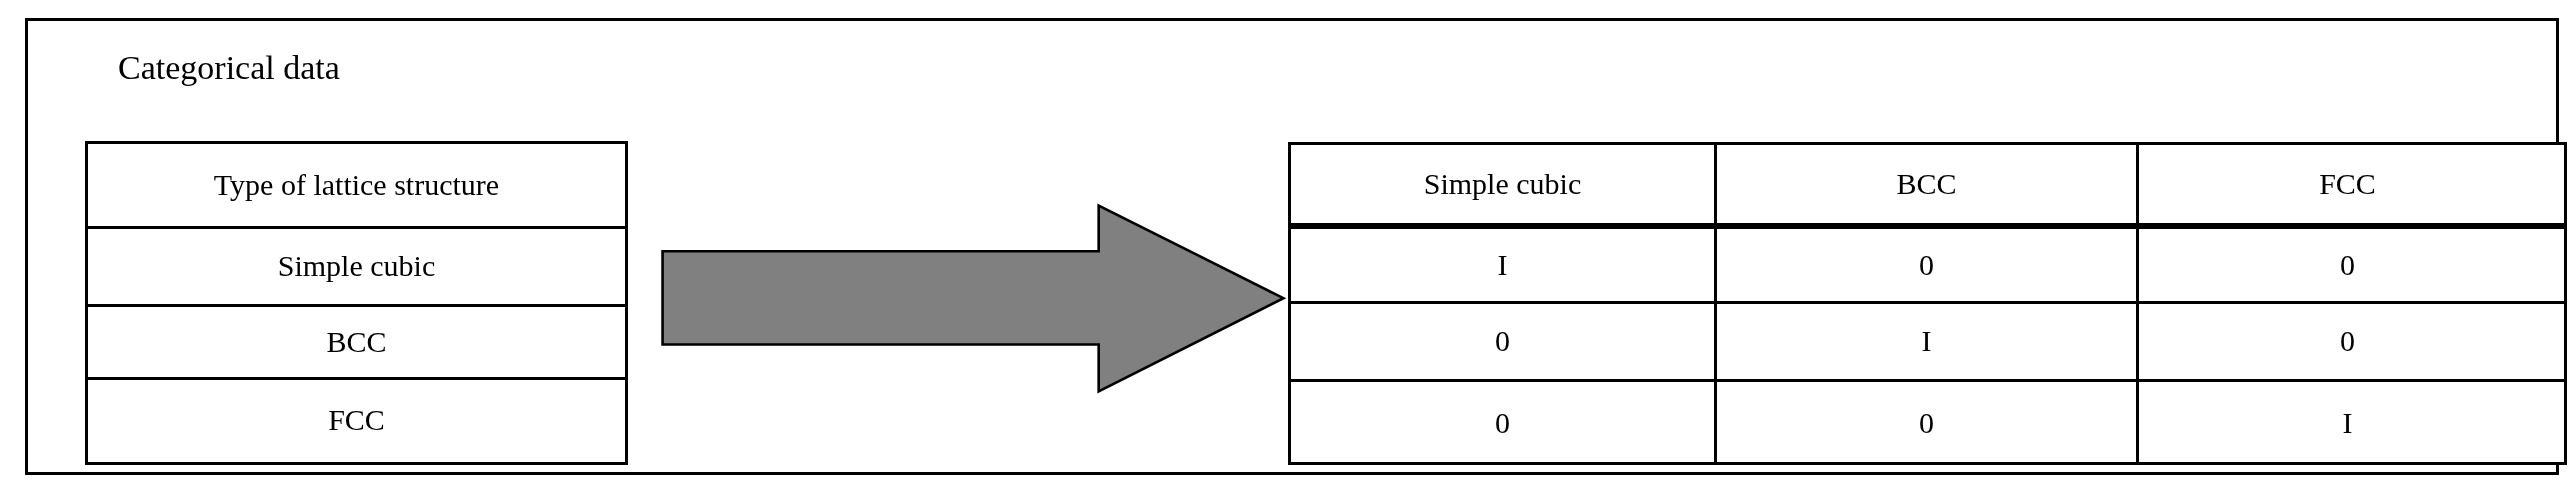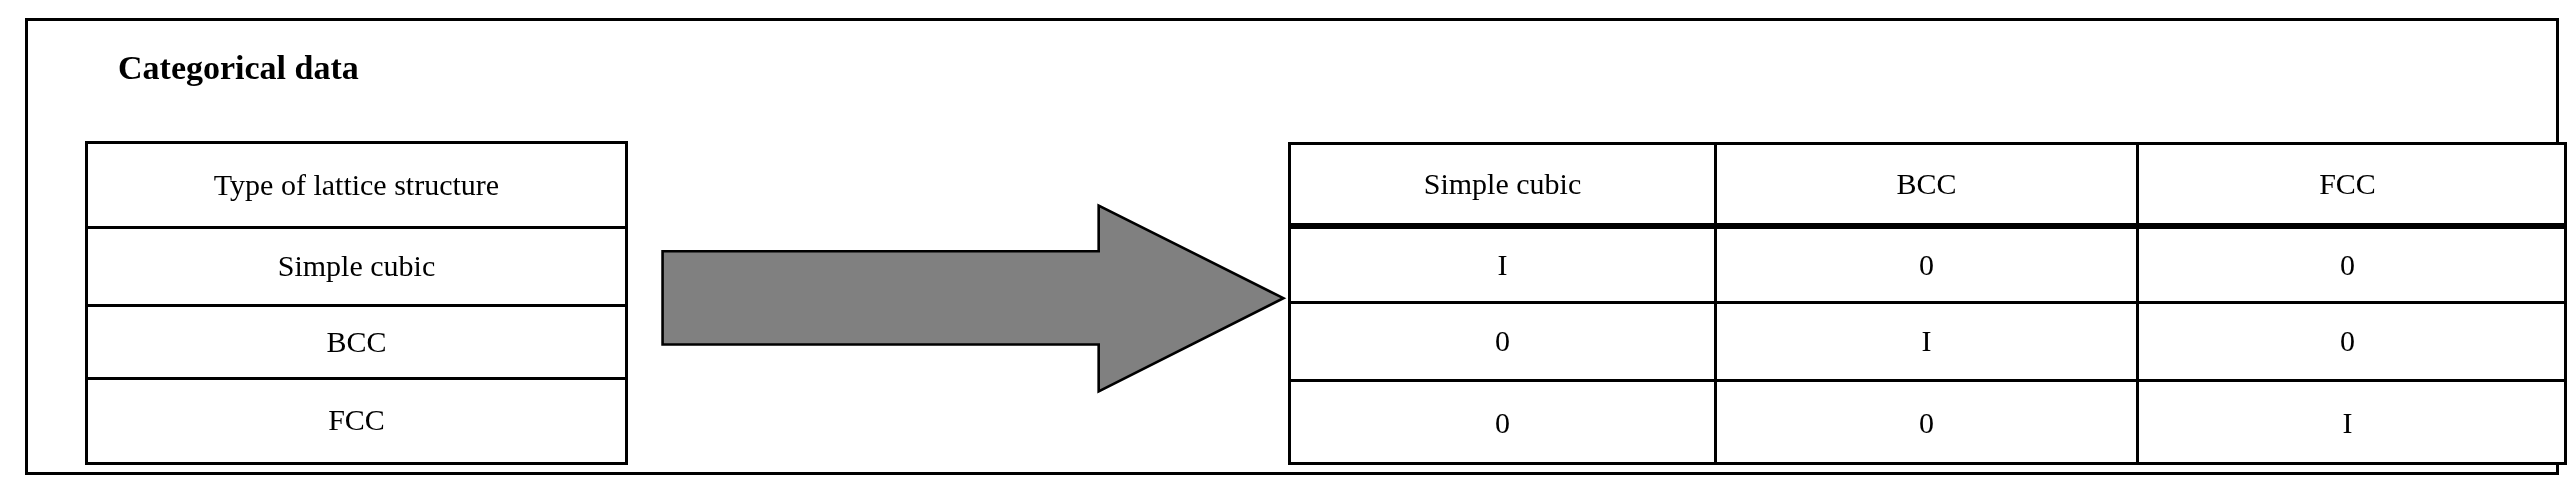--- a/index.html
+++ b/index.html
@@ -33,21 +33,21 @@
     box-sizing: border-box;
     background: #ffffff;
   }
 
   
   .fig-title {
     position: absolute;
     left: 90px;
     top: 27.4px;
     font-size: 34px;
-    font-weight: bold;
+    font-weight: normal;
     line-height: 40px;
     letter-spacing: 0px;
     white-space: nowrap;
   }
 
   
   .tbl {
     position: absolute;
     box-sizing: border-box;
     border: 3.3px solid #000000;

